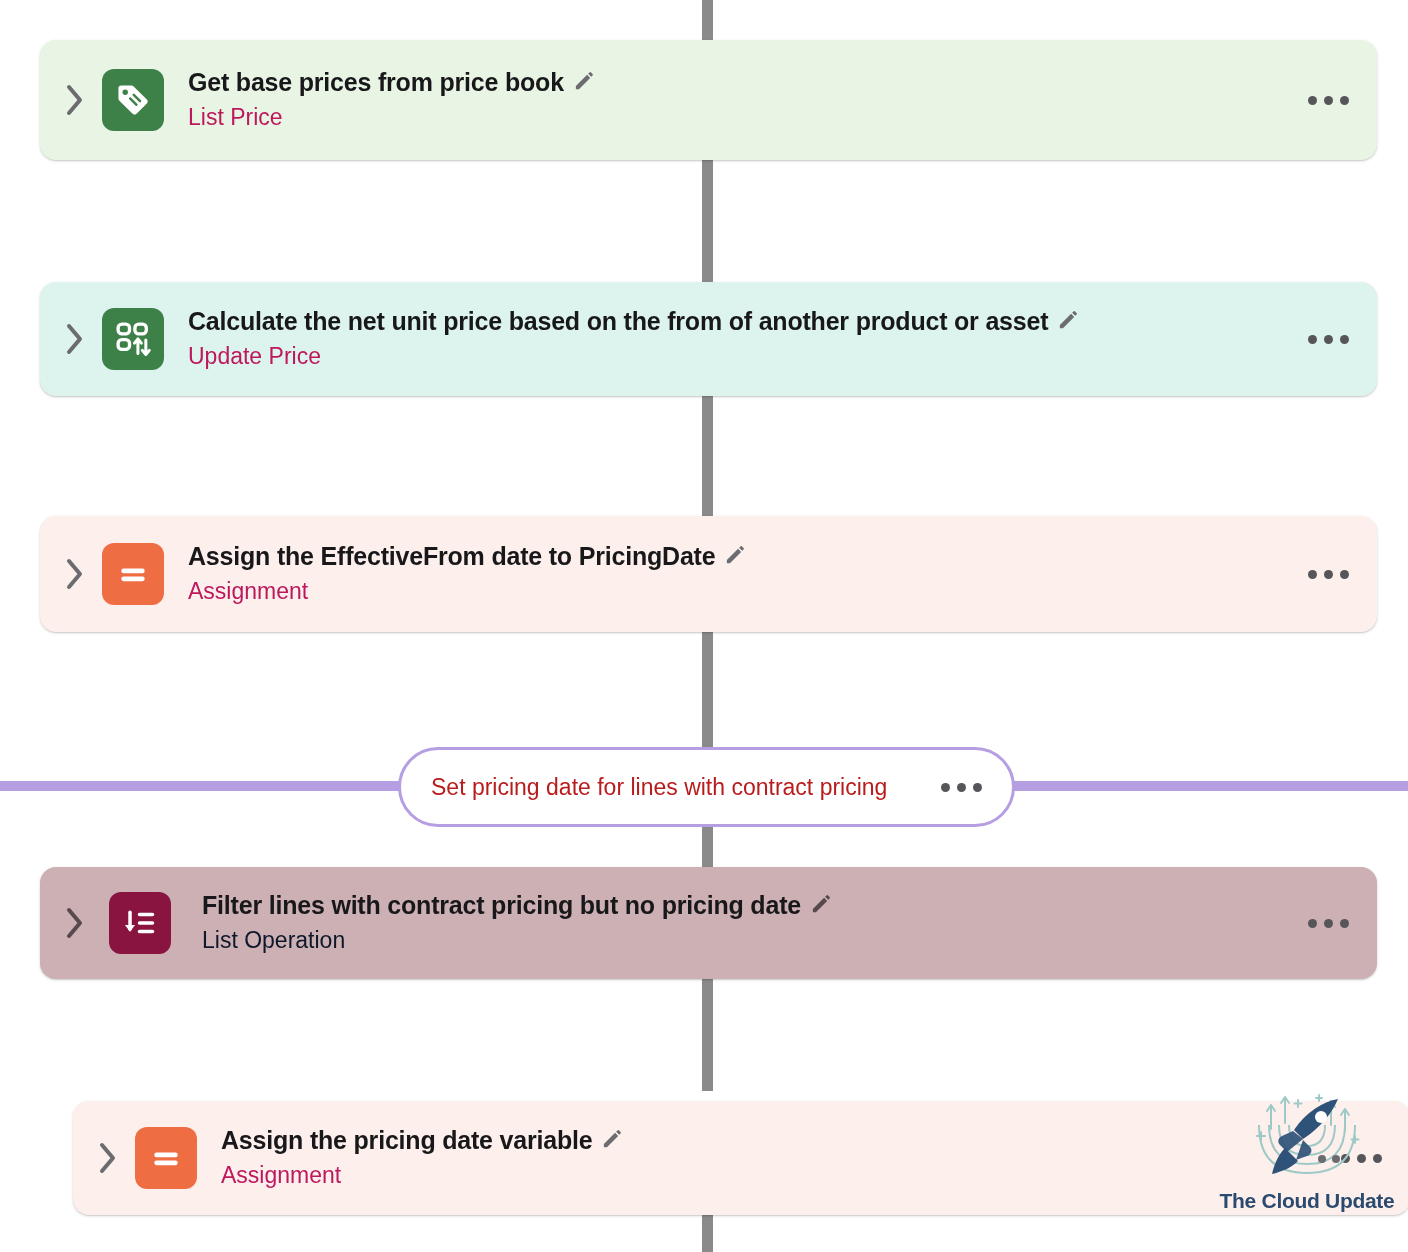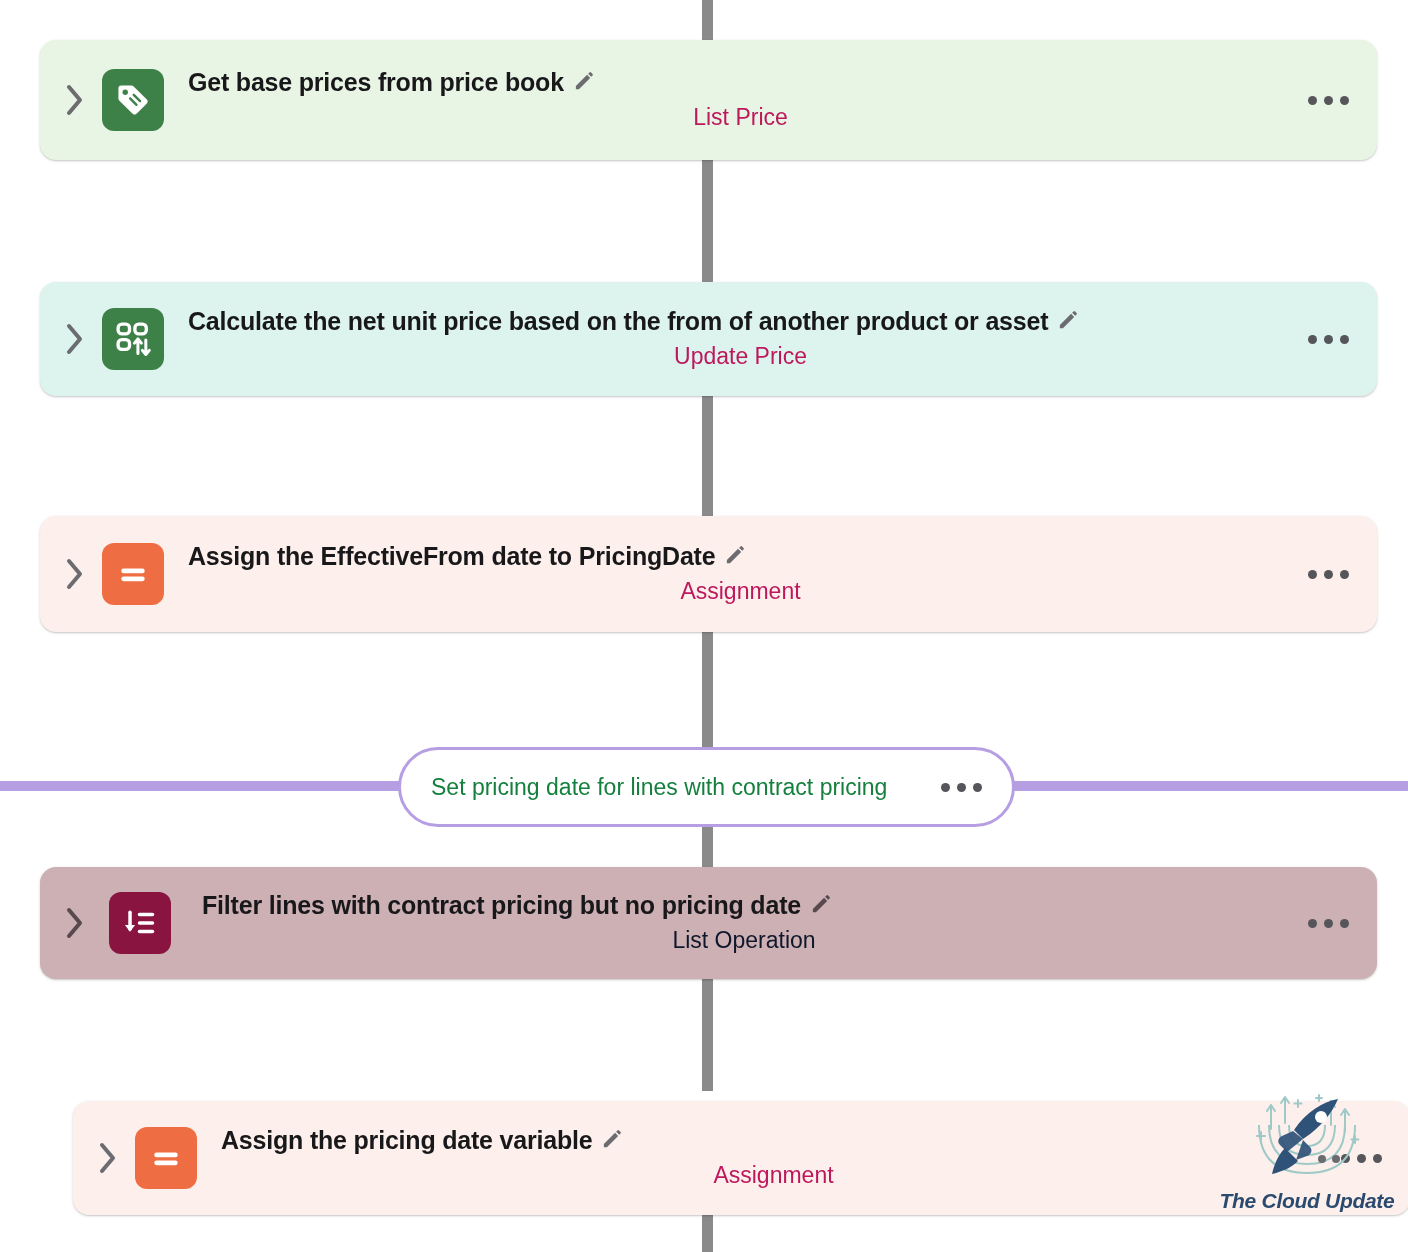--- a/index.html
+++ b/index.html
@@ -61,21 +61,20 @@
     display: flex;
     align-items: center;
     justify-content: center;
   }
   .card-icon svg { display: block; }
 
   .card-text {
     flex: 1 1 auto;
     padding-left: 24px;
     min-width: 0;
-    text-align: center;
   }
   .card-title-row {
     display: flex;
     align-items: center;
     gap: 9px;
     line-height: 1.15;
   }
   .card-title {
     font-size: 25px;
     font-weight: bold;
@@ -123,21 +122,21 @@
     border: 3px solid #b69ee3;
     border-radius: 40px;
     display: flex;
     align-items: center;
     z-index: 4;
   }
   .decision-label {
     flex: 1 1 auto;
     padding-left: 30px;
     font-size: 23px;
-    color: #15803d;
+    color: #b91c1c;
     white-space: nowrap;
   }
   .decision-menu {
     flex: 0 0 auto;
     padding-right: 30px;
     padding-left: 14px;
   }
 
   
   .watermark {
@@ -153,21 +152,20 @@
     justify-content: flex-start;
     pointer-events: none;
   }
   .watermark-mark { width: 132px; height: 108px; display:block; }
   .watermark-text {
     font-size: 21px;
     font-weight: bold;
     color: #2b4a6f;
     letter-spacing: -0.3px;
     margin-top: -4px;
-    font-style: italic;
   }
 </style>
 </head>
 <body>
 
 <div class="canvas">
 
   <div class="spine" style="top:0px;   height:42px;"></div>
   <div class="spine" style="top:160px; height:122px;"></div>
   <div class="spine" style="top:396px; height:120px;"></div>

